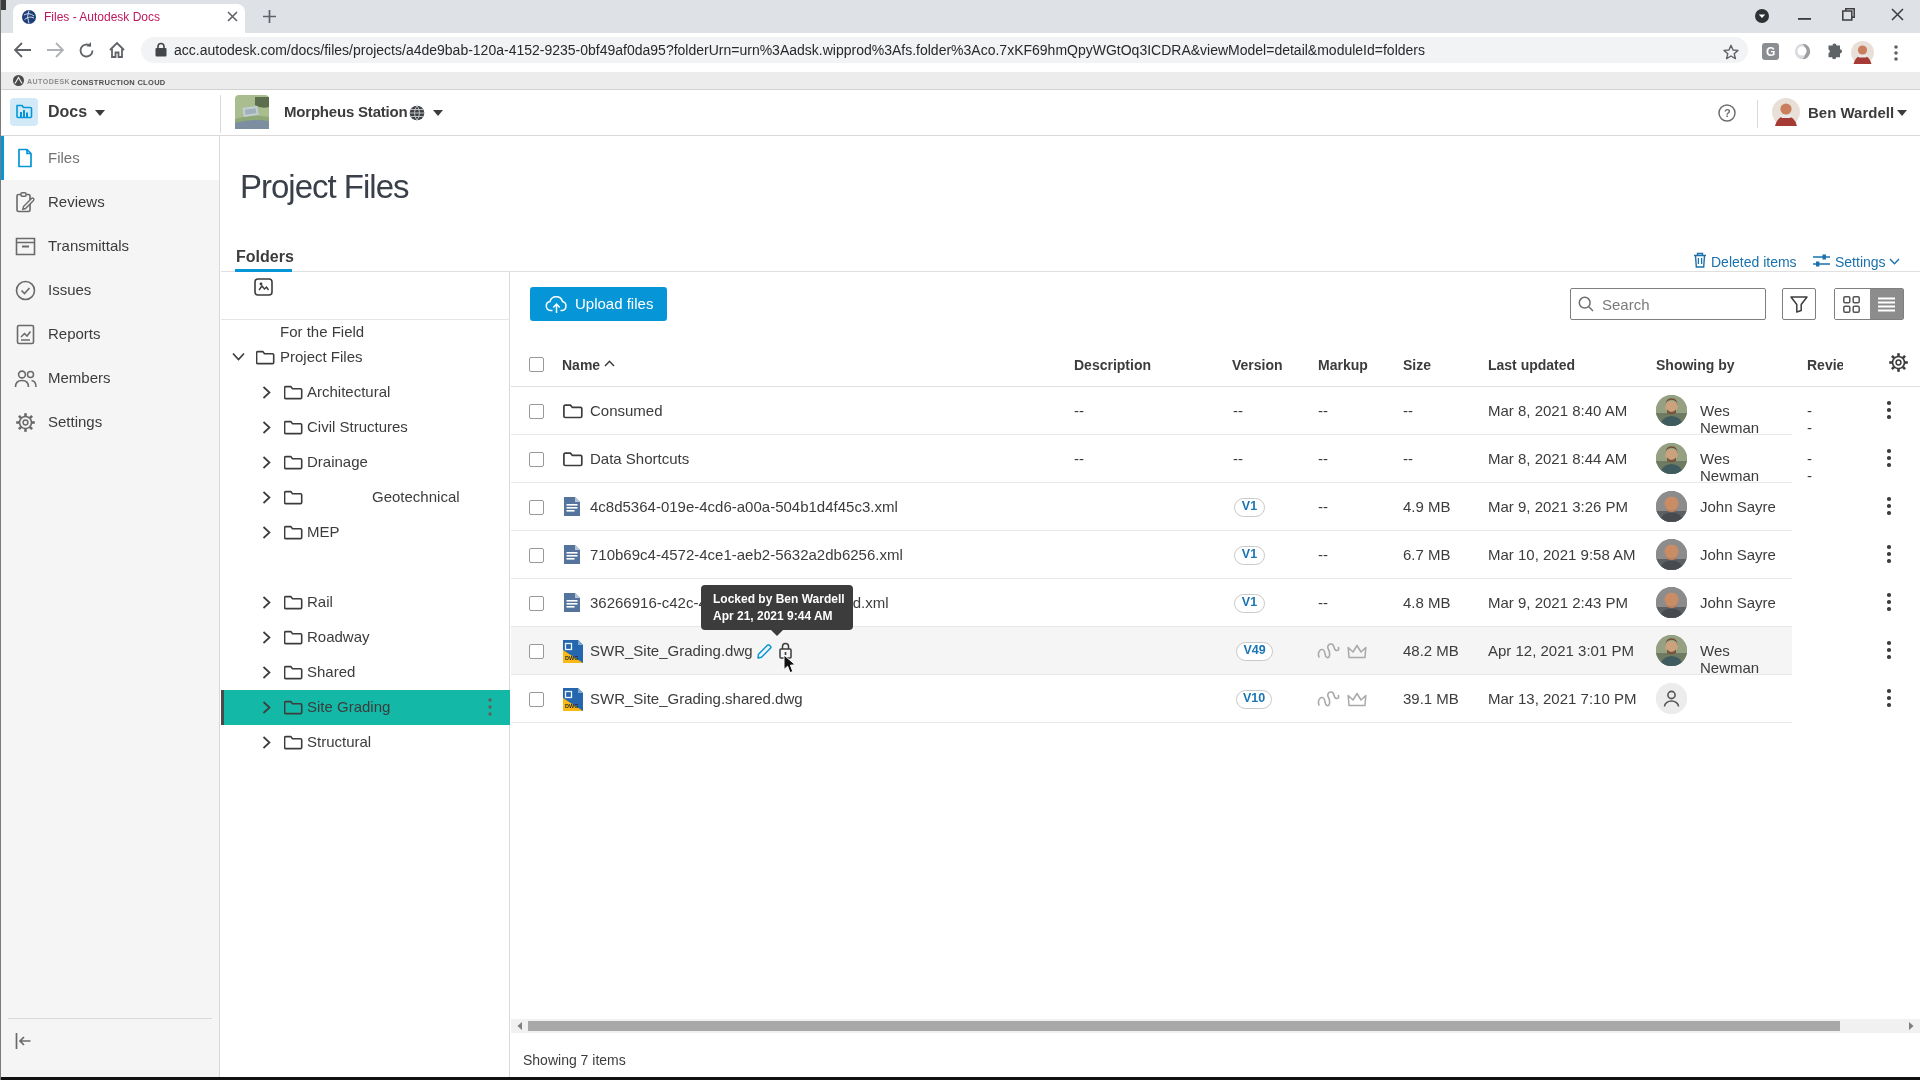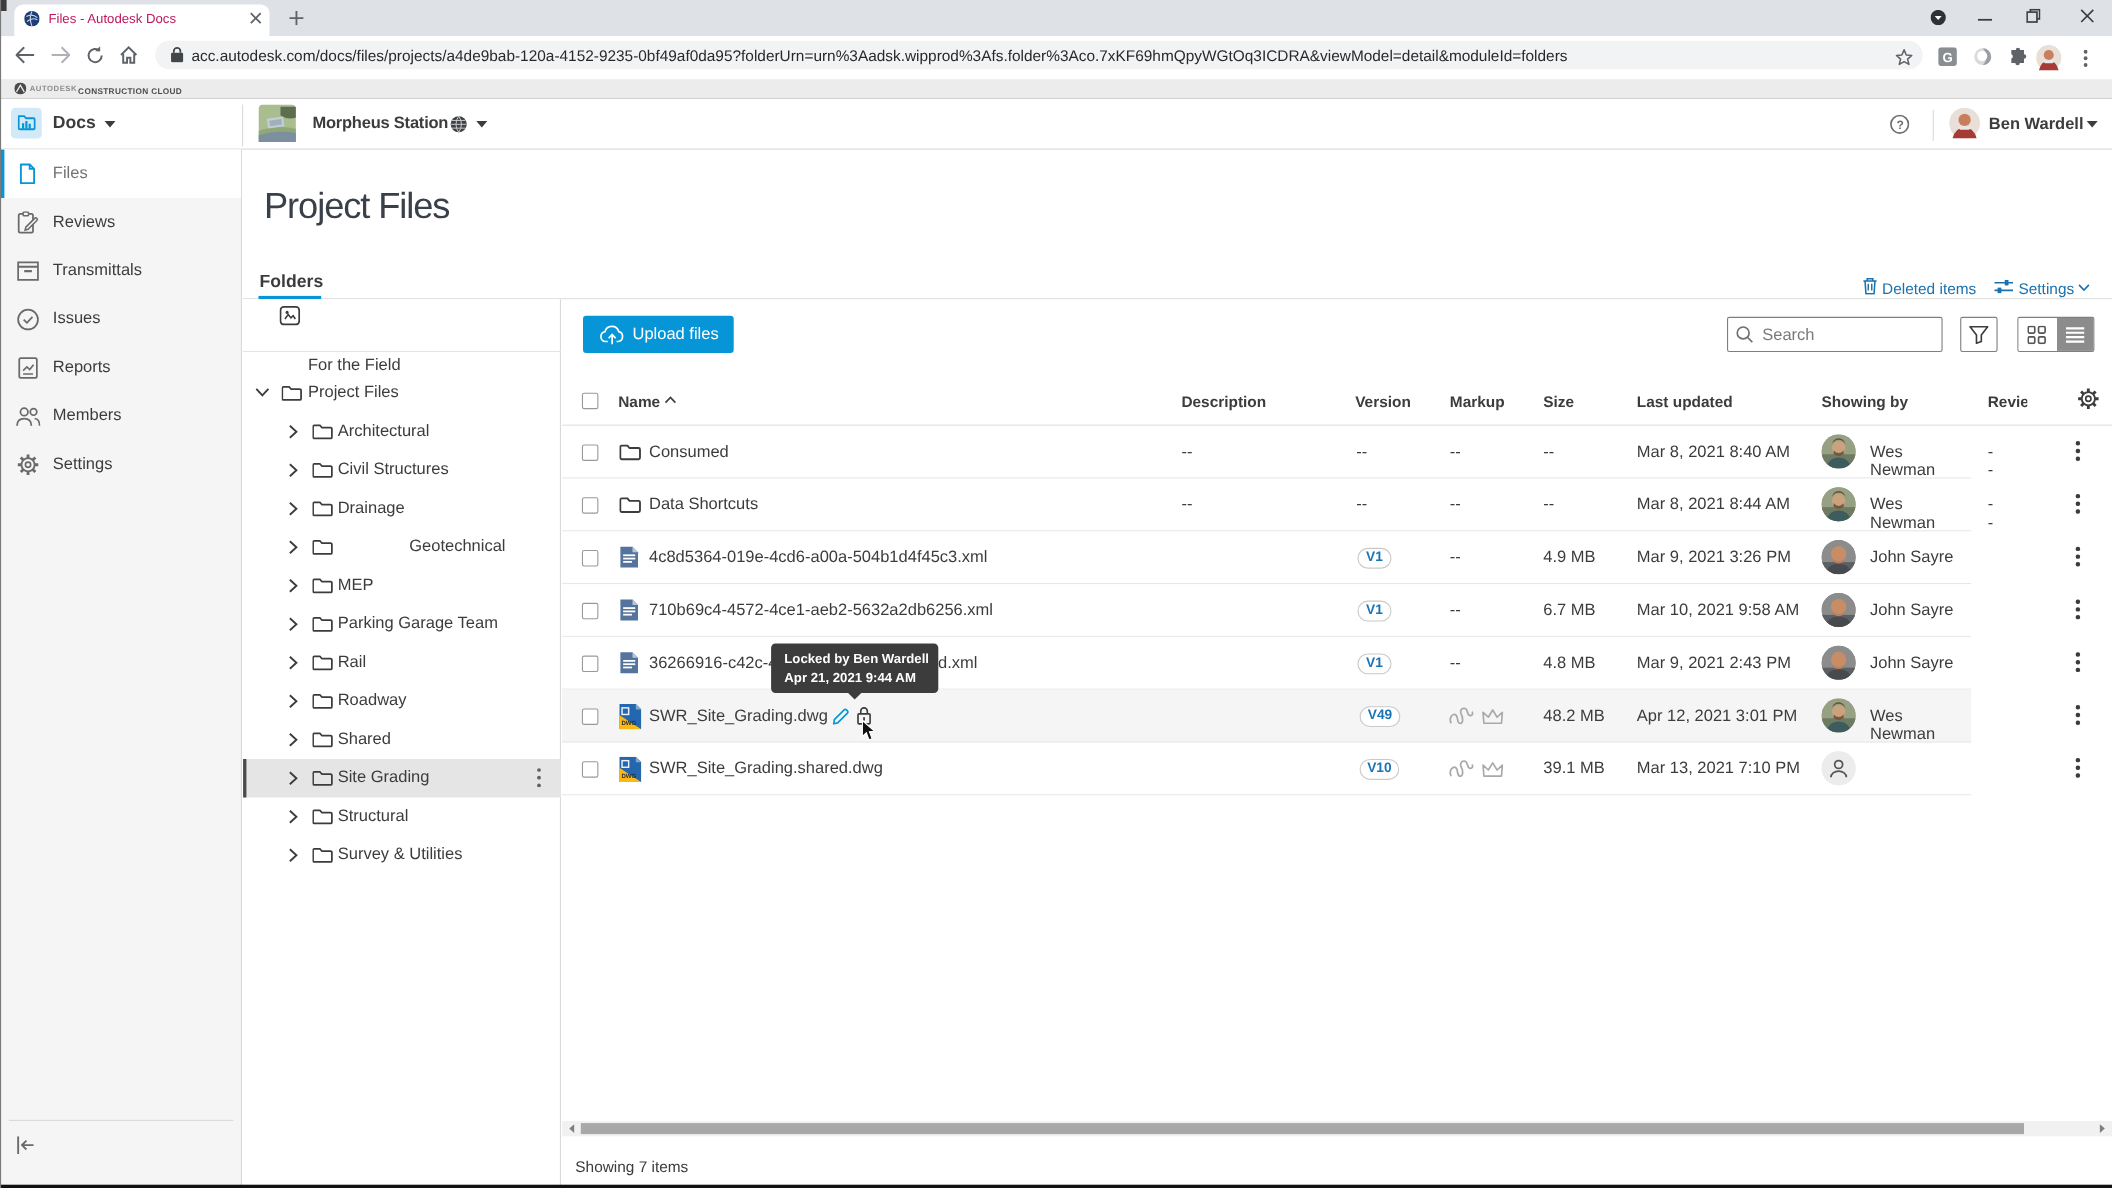--- a/index.html
+++ b/index.html
@@ -35,21 +35,21 @@
   #sidesep { left:8px; top:882px; width:204px; height:1px; background:#d9d9d9; }
   
   #treepanel { left:221px; top:272px; width:289px; height:808px; background:#fff; border-right:1px solid #d9d9d9; }
   #title { left:240px; top:168px; font-size:33px; letter-spacing:-1px; color:#3a4049; }
   #foldertab { left:236px; top:248px; font-size:16px; font-weight:bold; color:#3c3c3c; }
   #tabline { left:221px; top:271px; width:1699px; height:1px; background:#e0e0e0; }
   #tabunderline { left:235px; top:269px; width:57px; height:3px; background:#0696d7; }
   .treerow { position:absolute; height:35px; width:289px; }
   .treerow .txt { position:absolute; font-size:15px; color:#3c3c3c; top:8px; }
   #ftf-sep { left:0px; top:47px; width:289px; height:1px; background:#e5e5e5; }
-  .seltree { background:#e5e5e5; border-left:3px solid #4a4a4a; }
+  .seltree { background:#14b8a6; border-left:3px solid #4a4a4a; }
   
   .bluelink { color:#1a71ad; font-size:14px; }
   #uploadbtn { left:530px; top:287px; width:137px; height:34px; background:#0696d7; border-radius:3px; color:#fff; font-size:15px; }
   #uploadbtn span { position:absolute; left:45px; top:8px; }
   #searchbox { left:1570px; top:288px; width:196px; height:32px; border:1px solid #7f7f7f; border-radius:2px; }
   #searchbox span { position:absolute; left:31px; top:7px; font-size:15px; color:#7a7a7a; }
   #filterbtn { left:1782px; top:288px; width:34px; height:32px; border:1px solid #7f7f7f; border-radius:2px; }
   #viewtoggle { left:1834px; top:288px; width:70px; height:32px; border:1px solid #7f7f7f; border-radius:2px; overflow:hidden; }
   #viewtoggle .half { position:absolute; top:0; width:35px; height:30px; }
   
@@ -182,29 +182,20 @@
     </div>
   <div class="treerow" style="top:243px;">
       <span class="ic" style="left:41px; top:11px;"><svg width="9" height="13" viewBox="0 0 9 13">
           <path d="M1.5 1 L7.5 6.5 L1.5 12" fill="none" stroke="#3c3c3c" stroke-width="1.7"></path>
         </svg></span>
       <span class="ic" style="left:63px; top:9px;"><svg width="19" height="17" viewBox="0 0 19 17">
           <path d="M1.8 2.6 h5 l1.7 2.1 h8 a1.2 1.2 0 0 1 1.2 1.2 v7.5 a1.2 1.2 0 0 1 -1.2 1.2 h-14.7 a1.2 1.2 0 0 1 -1.2 -1.2 v-9.6 a1.2 1.2 0 0 1 1.2 -1.2 z" fill="none" stroke="#3c3c3c" stroke-width="1.6" stroke-linejoin="round"></path>
         </svg></span>
       <span class="txt" style="left:86px;">MEP</span>
     </div>
-  <div class="treerow" style="top:278px;">
-      <span class="ic" style="left:41px; top:11px;"><svg width="9" height="13" viewBox="0 0 9 13">
-          <path d="M1.5 1 L7.5 6.5 L1.5 12" fill="none" stroke="#3c3c3c" stroke-width="1.7"></path>
-        </svg></span>
-      <span class="ic" style="left:63px; top:9px;"><svg width="19" height="17" viewBox="0 0 19 17">
-          <path d="M1.8 2.6 h5 l1.7 2.1 h8 a1.2 1.2 0 0 1 1.2 1.2 v7.5 a1.2 1.2 0 0 1 -1.2 1.2 h-14.7 a1.2 1.2 0 0 1 -1.2 -1.2 v-9.6 a1.2 1.2 0 0 1 1.2 -1.2 z" fill="none" stroke="#3c3c3c" stroke-width="1.6" stroke-linejoin="round"></path>
-        </svg></span>
-      <span class="txt" style="left:86px;">Parking Garage Team</span>
-    </div>
   <div class="treerow" style="top:313px;">
       <span class="ic" style="left:41px; top:11px;"><svg width="9" height="13" viewBox="0 0 9 13">
           <path d="M1.5 1 L7.5 6.5 L1.5 12" fill="none" stroke="#3c3c3c" stroke-width="1.7"></path>
         </svg></span>
       <span class="ic" style="left:63px; top:9px;"><svg width="19" height="17" viewBox="0 0 19 17">
           <path d="M1.8 2.6 h5 l1.7 2.1 h8 a1.2 1.2 0 0 1 1.2 1.2 v7.5 a1.2 1.2 0 0 1 -1.2 1.2 h-14.7 a1.2 1.2 0 0 1 -1.2 -1.2 v-9.6 a1.2 1.2 0 0 1 1.2 -1.2 z" fill="none" stroke="#3c3c3c" stroke-width="1.6" stroke-linejoin="round"></path>
         </svg></span>
       <span class="txt" style="left:86px;">Rail</span>
     </div>
   <div class="treerow" style="top:348px;">
@@ -235,29 +226,20 @@
       <span class="txt" style="left:83px;">Site Grading</span>
     </div>
   <div class="treerow" style="top:453px;">
       <span class="ic" style="left:41px; top:11px;"><svg width="9" height="13" viewBox="0 0 9 13">
           <path d="M1.5 1 L7.5 6.5 L1.5 12" fill="none" stroke="#3c3c3c" stroke-width="1.7"></path>
         </svg></span>
       <span class="ic" style="left:63px; top:9px;"><svg width="19" height="17" viewBox="0 0 19 17">
           <path d="M1.8 2.6 h5 l1.7 2.1 h8 a1.2 1.2 0 0 1 1.2 1.2 v7.5 a1.2 1.2 0 0 1 -1.2 1.2 h-14.7 a1.2 1.2 0 0 1 -1.2 -1.2 v-9.6 a1.2 1.2 0 0 1 1.2 -1.2 z" fill="none" stroke="#3c3c3c" stroke-width="1.6" stroke-linejoin="round"></path>
         </svg></span>
       <span class="txt" style="left:86px;">Structural</span>
-    </div>
-  <div class="treerow" style="top:488px;">
-      <span class="ic" style="left:41px; top:11px;"><svg width="9" height="13" viewBox="0 0 9 13">
-          <path d="M1.5 1 L7.5 6.5 L1.5 12" fill="none" stroke="#3c3c3c" stroke-width="1.7"></path>
-        </svg></span>
-      <span class="ic" style="left:63px; top:9px;"><svg width="19" height="17" viewBox="0 0 19 17">
-          <path d="M1.8 2.6 h5 l1.7 2.1 h8 a1.2 1.2 0 0 1 1.2 1.2 v7.5 a1.2 1.2 0 0 1 -1.2 1.2 h-14.7 a1.2 1.2 0 0 1 -1.2 -1.2 v-9.6 a1.2 1.2 0 0 1 1.2 -1.2 z" fill="none" stroke="#3c3c3c" stroke-width="1.6" stroke-linejoin="round"></path>
-        </svg></span>
-      <span class="txt" style="left:86px;">Survey &amp; Utilities</span>
     </div>
 </div>
 
 <div class="abs bluelink" style="left:1711px; top:254px;">Deleted items</div>
 <div class="abs bluelink" style="left:1835px; top:254px;">Settings</div>
 <div class="abs" id="uploadbtn">
     <span>Upload files</span>
   </div>
 <div class="abs" id="searchbox">
     <span>Search</span>

